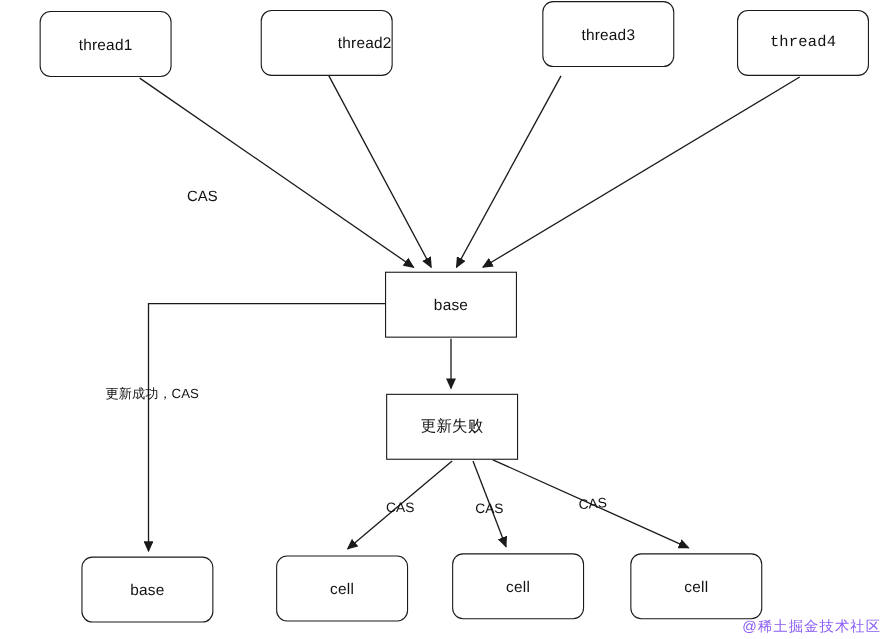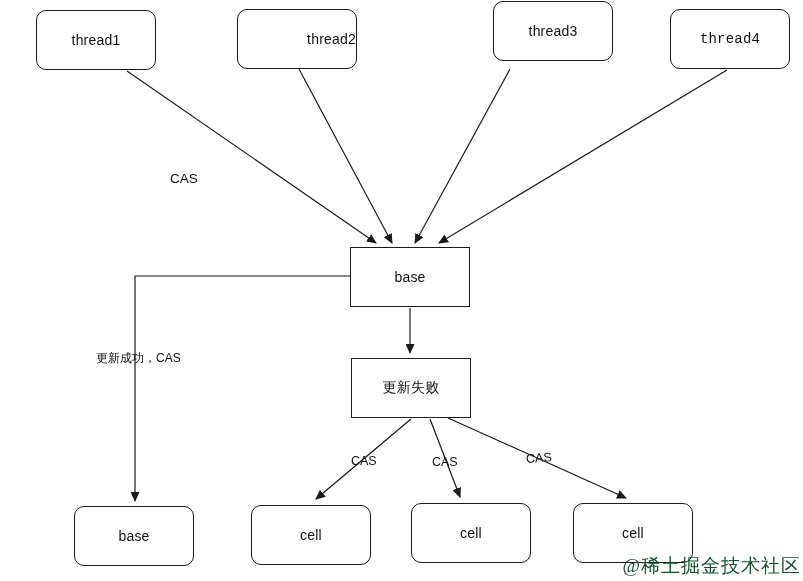--- a/index.html
+++ b/index.html
@@ -35,24 +35,24 @@
   .edge-label {
     position: absolute;
     font-size: 12.5px;
     color: #111111;
     white-space: nowrap;
   }
   .watermark {
     position: absolute;
     right: 2px;
     bottom: 2px;
-    font-size: 19px;
-    color: #14532d;
+    font-size: 13px;
+    color: #8b5cf6;
     letter-spacing: 1px;
-    font-family: Liberation Serif, serif;
+    font-family: Liberation Sans, sans-serif;
   }
 </style>
 </head>
 <body>
 
 <div id="canvas">
 
   <svg id="edges" viewBox="0 0 803 581" xmlns="http://www.w3.org/2000/svg">
     <defs>
       <marker id="arrow" markerWidth="11" markerHeight="9" refX="9" refY="4.5" orient="auto" markerUnits="userSpaceOnUse">

